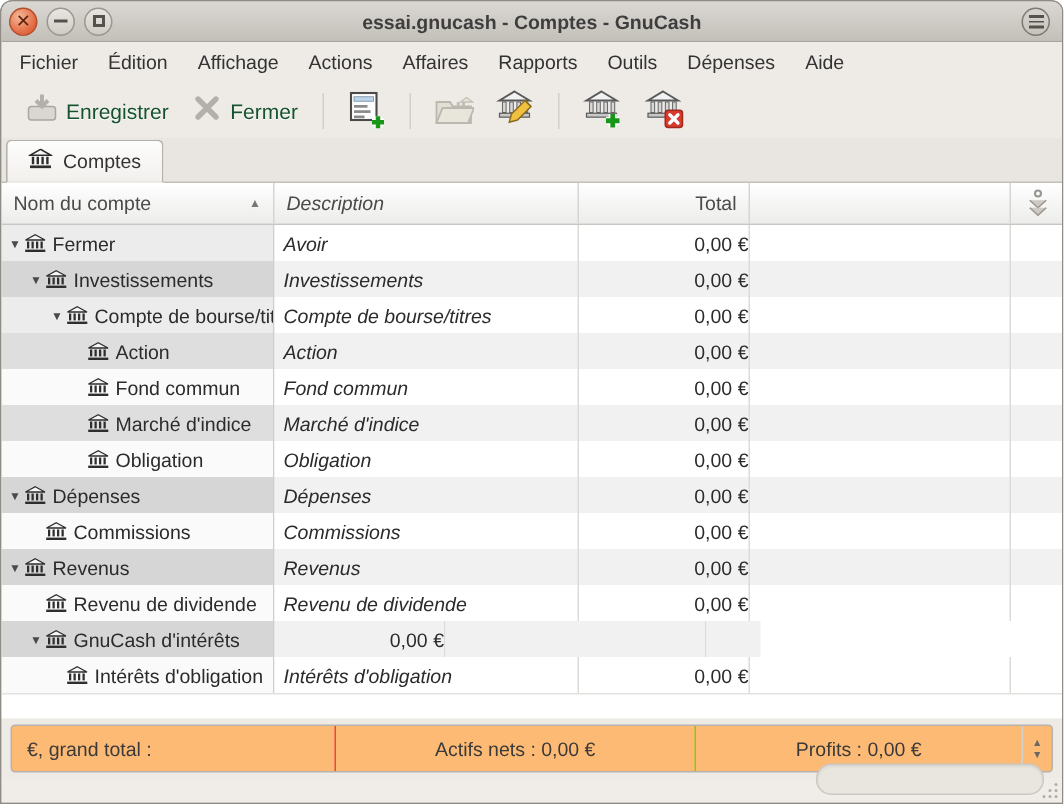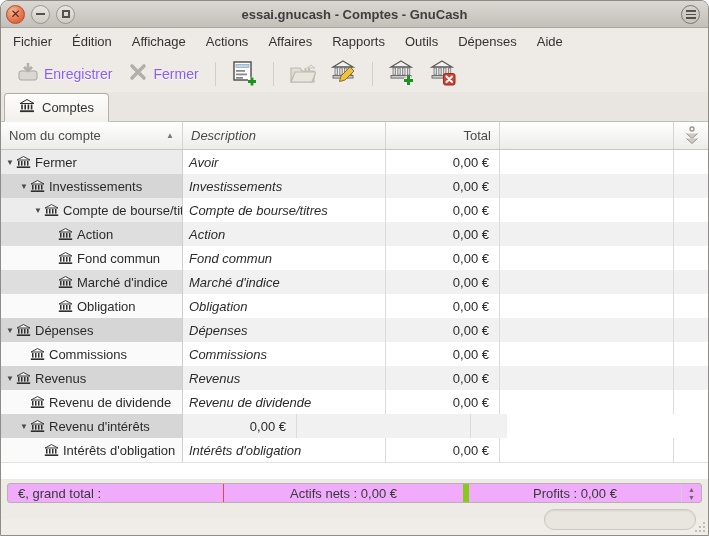--- a/index.html
+++ b/index.html
@@ -30,21 +30,21 @@
   .menu-btn i{ display:block; width:10px; height:1.5px; background:#55524d; }
 
   
   .menubar{ height:27px; flex:0 0 27px; display:flex; align-items:center; padding-left:2px; background:#eeebe6; }
   .menu-item{ padding:4px 10px; color:#333; cursor:default; }
 
   
   .toolbar{ height:37px; flex:0 0 37px; display:flex; align-items:center; padding-left:8px; background:#eeebe6; }
   .tb-btn{ display:flex; align-items:center; gap:5px; padding:4px 8px; border-radius:3px; }
   .tb-btn .tb-label{ font-size:14px; }
-  .tb-btn.disabled .tb-label{ color:#8b5cf6; text-shadow:0 1px 0 #fff; }
+  .tb-btn.disabled .tb-label{ color:#14532d; text-shadow:0 1px 0 #fff; }
   .tb-sep{ width:1px; height:24px; background:#d2cec8; margin:0 8px; }
   .tb-icon{ padding:2px 7px; display:flex; align-items:center; justify-content:center; }
 
   
   .tabstrip{ height:30px; flex:0 0 30px; background:#e9e6e1; border-bottom:1px solid #c2beb8; display:flex; align-items:flex-end; padding-left:3px; }
   .tab{ height:29px; margin-bottom:-1px; display:flex; align-items:center; gap:7px; padding:0 14px;
         background:linear-gradient(#fdfdfc,#f2f0ed);
         border:1px solid #b4b0aa; border-bottom:1px solid #f2f0ed; border-radius:4px 4px 0 0; }
   .tab-label{ color:#333; }
 
@@ -60,37 +60,37 @@
   .col-total{ width:114px; flex:0 0 114px; justify-content:flex-end; }
   .col-fill{ width:174px; flex:0 0 174px; }
   .col-pick{ width:36px; flex:0 0 36px; justify-content:center; padding:0; }
 
   .tbody{ flex:0 0 auto; }
   .trow{ height:24px; display:flex; }
   .td{ height:24px; display:flex; align-items:center; overflow:hidden; white-space:nowrap; border-right:1px solid #dddbd8; }
   .td:last-child{ border-right:none; }
   .td.name-cell{ border-right:1px solid #d0cecb; }
   .td.desc-cell{ padding-left:6px; }
-  .td.total-cell{ justify-content:flex-end; padding-right:10px; }
+  .td.total-cell{ justify-content:flex-end; }
   .bg-odd{ background:#ffffff; } .bg-even{ background:#f1f1f1; }
   .nc-odd{ background:#fafafa; } .nc-odd-exp{ background:#ececec; }
   .nc-even{ background:#dedede; } .nc-even-exp{ background:#d6d6d6; }
   .expander{ width:12px; flex:0 0 12px; font-size:8px; color:#4a4a4a; text-align:center; }
   .row-icon{ flex:0 0 15px; margin-right:4px; display:flex; align-items:center; }
   .acct-name{ overflow:hidden; }
 
   .tfill{ flex:1 1 auto; background:#fff; border-top:1px solid #e4e2df; }
 
   
   .summary-wrap{ flex:0 0 40px; background:#eeebe6; padding:4px 6px 4px 6px; }
-  .summarybar{ height:20px; background:#f0abfc; border:1px solid #b6b2ac; border-radius:3px; display:flex; align-items:center; }
+  .summarybar{ height:32px; background:#fdba74; border:1px solid #b6b2ac; border-radius:3px; display:flex; align-items:center; }
   .sum-sec{ display:flex; align-items:center; height:100%; padding:0 10px; color:#3a3a3a; }
   .sec1{ width:215px; flex:0 0 215px; }
   .sec2{ width:240px; flex:0 0 240px; justify-content:center; border-left:1px solid #ef4444; }
-  .sec3{ flex:1 1 auto; justify-content:center; border-left:6px solid #84cc16; }
+  .sec3{ flex:1 1 auto; justify-content:center; border-left:1px solid #84cc16; }
   .sum-spin{ width:20px; flex:0 0 20px; height:100%; border-left:1px solid #d4d1cc; display:flex; flex-direction:column; align-items:center; justify-content:center; gap:1px; color:#6b6863; }
   .sum-spin span{ font-size:7px; line-height:7px; }
 
   
   .statusbar{ flex:1 1 auto; background:#f0ede8; position:relative; }
   .progress-pill{ position:absolute; right:12px; bottom:5px; width:152px; height:21px;
     background:#e9e6e0; border:1px solid #ccc8c1; border-radius:10px;
     box-shadow:inset 0 1px 2px rgba(0,0,0,0.08); }
   .resize-grip{ position:absolute; right:2px; bottom:2px; width:12px; height:12px; }
   .resize-grip i{ position:absolute; width:2px; height:2px; background:#b1ada6; border-radius:50%; }
@@ -481,21 +481,21 @@
             <span class="row-icon">
               <svg width="15" height="13" viewBox="0 0 15 13">
                 <path d="M7.5 0.5 L14 4 H1 Z" fill="#f6f6f6" stroke="#2e2e2e" stroke-width="0.9"></path>
                 <rect x="2" y="5" width="1.5" height="4.6" fill="#2e2e2e"></rect>
                 <rect x="5" y="5" width="1.5" height="4.6" fill="#2e2e2e"></rect>
                 <rect x="8" y="5" width="1.5" height="4.6" fill="#2e2e2e"></rect>
                 <rect x="11" y="5" width="1.5" height="4.6" fill="#2e2e2e"></rect>
                 <rect x="0.8" y="10.4" width="13.4" height="1.6" fill="#2e2e2e"></rect>
               </svg>
             </span>
-            <span class="acct-name">Revenu d'intérêts</span>
+            <span class="acct-name">GnuCash d'intérêts</span>
           </div>
           <div class="td total-cell col-total bg-even">0,00 €</div>
           <div class="td col-fill bg-even"></div>
           <div class="td col-pick bg-even"></div>
         </div>
         <div class="trow">
           <div class="td name-cell col-name nc-odd" style="padding-left: 31px;">
             <span class="expander"></span>
             <span class="row-icon">
               <svg width="15" height="13" viewBox="0 0 15 13">

